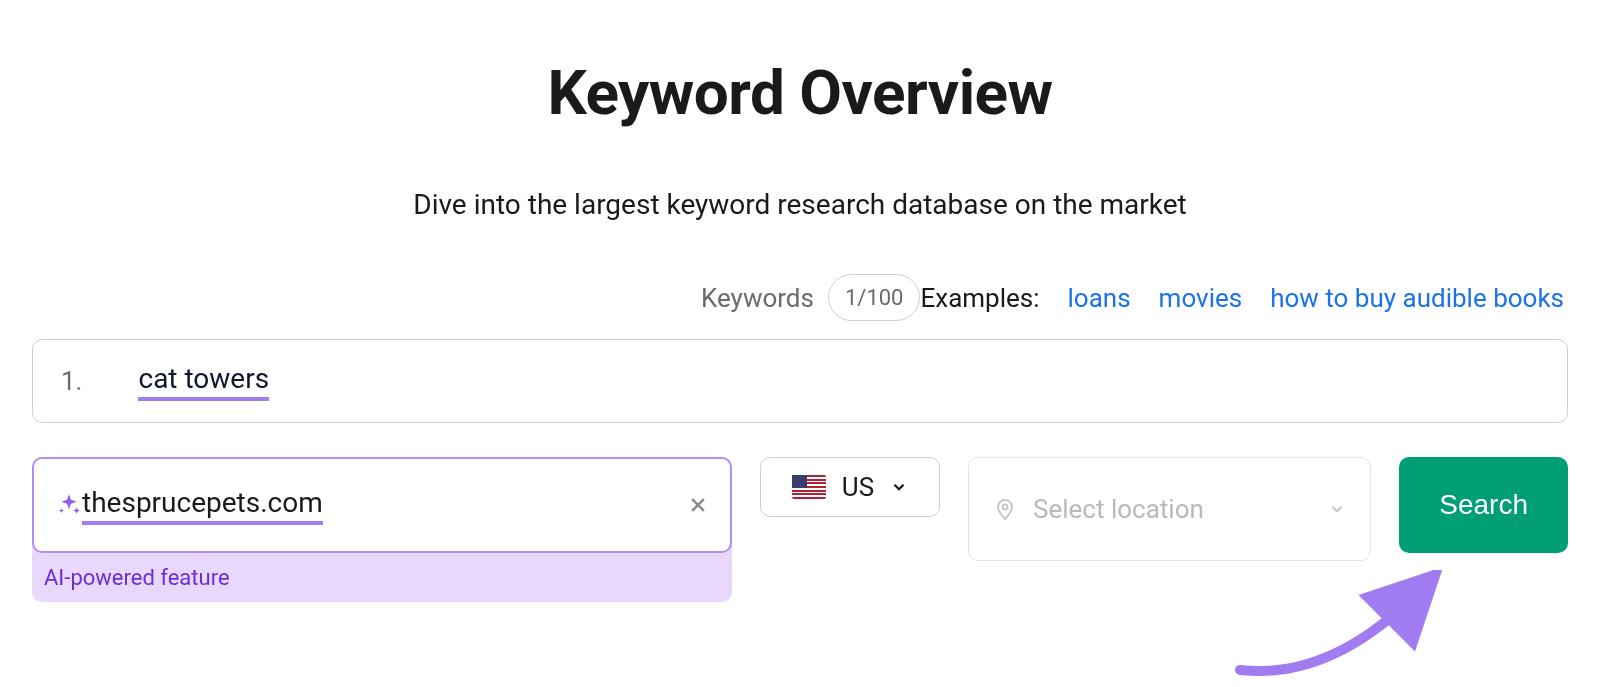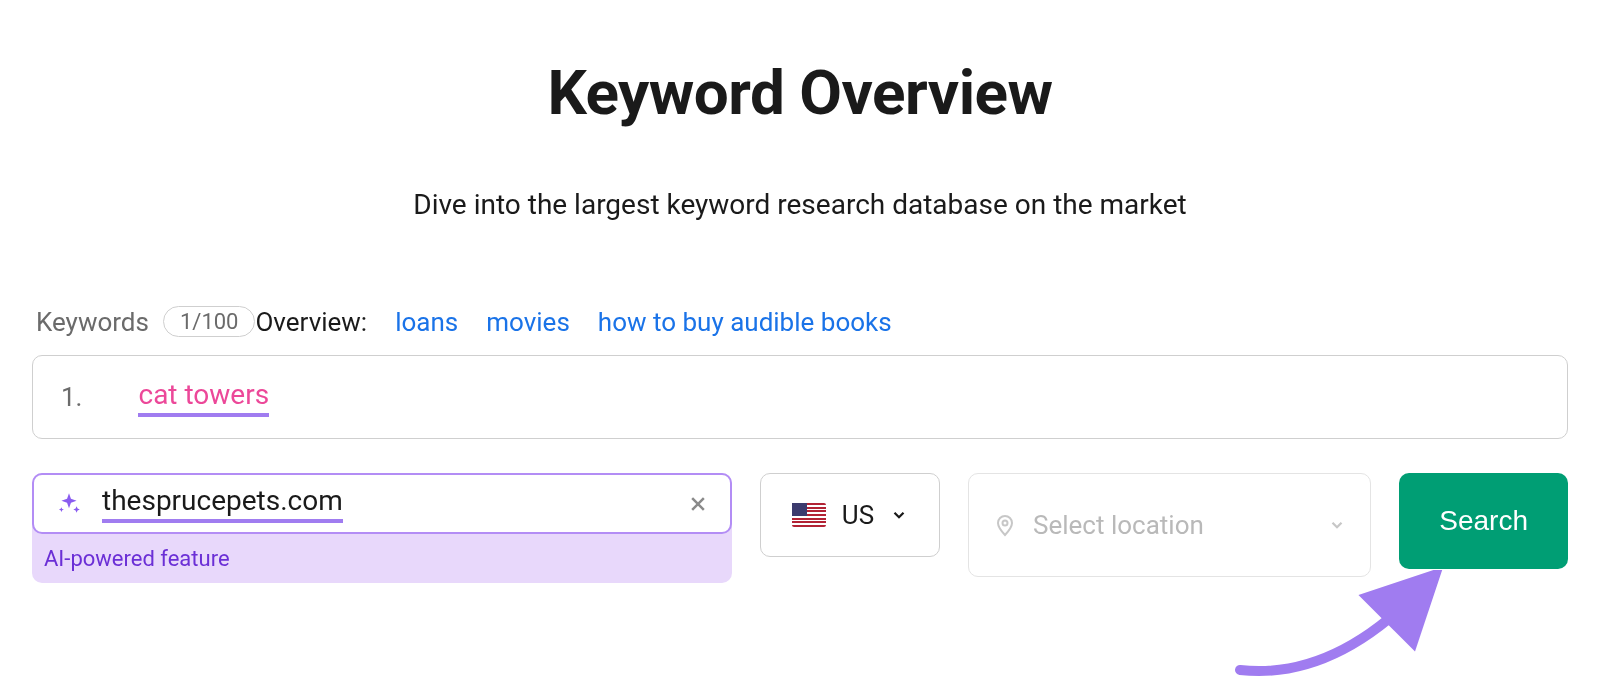--- a/index.html
+++ b/index.html
@@ -24,37 +24,37 @@
     font-size: 28px;
     font-weight: 400;
     text-align: center;
     color: #1a1a1a;
     margin-top: 54px;
     line-height: 1.55;
   }
   .controls-row {
     display: flex;
     align-items: center;
-    justify-content: flex-start;
-    margin-top: 80px;
+    justify-content: flex-end;
+    margin-top: 48px;
     padding: 0 4px;
   }
   .keywords-label-group {
     display: flex;
     align-items: center;
     gap: 14px;
   }
   .keywords-label {
     font-size: 26px;
     color: #6b6b6b;
   }
   .count-badge {
     border: 1.5px solid #cfcfcf;
     border-radius: 999px;
-    padding: 2px 16px;
+    padding: 10px 16px;
     font-size: 22px;
     color: #6b6b6b;
   }
   .examples-group {
     display: flex;
     align-items: baseline;
     gap: 28px;
     font-size: 26px;
   }
   .examples-label { color: #1a1a1a; }
@@ -72,21 +72,21 @@
     align-items: center;
     padding: 0 28px;
   }
   .keyword-index {
     font-size: 26px;
     color: #6b6b6b;
     margin-right: 56px;
   }
   .keyword-value {
     font-size: 28px;
-    color: #ec4899;
+    color: #0f172a;
     border-bottom: 4px solid #a07cf0;
     padding-bottom: 2px;
     text-align: right;
   }
   .bottom-row {
     display: flex;
     align-items: flex-start;
     gap: 28px;
     margin-top: 34px;
   }
@@ -95,25 +95,24 @@
     border-radius: 10px;
     padding: 0 0 12px 0;
     flex: 0 0 700px;
     display: flex;
     flex-direction: column;
   }
   .domain-input-wrap {
     background: #fff;
     border: 2.5px solid #b38df5;
     border-radius: 10px;
-    height: 61px;
+    height: 96px;
     display: flex;
     align-items: center;
     padding: 0 22px;
-    gap: 20px;
   }
   .sparkle-icon {
     width: 26px; height: 26px; flex-shrink:0;
     color: #8a5cf0;
   }
   .domain-value {
     font-size: 28px;
     color: #1a1a1a;
     border-bottom: 4px solid #a07cf0;
     padding-bottom: 2px;
@@ -126,21 +125,21 @@
     cursor: pointer;
   }
   .ai-caption {
     color: #6b2fd6;
     font-size: 22px;
     padding: 12px 16px 0 12px;
   }
   .country-select {
     border: 1.5px solid #cfcfcf;
     border-radius: 10px;
-    height: 84px;
+    height: 60px;
     display: flex;
     align-items: center;
     padding: 0 22px;
     gap: 16px;
     cursor: pointer;
     flex: 0 0 auto;
     min-width: 180px;
     justify-content: center;
   }
   .flag {
@@ -204,21 +203,21 @@
 <p class="subtitle">
   <span>Dive into the largest keyword research database on the market</span><br>
 </p>
 
 <div class="controls-row">
   <div class="keywords-label-group">
     <span class="keywords-label">Keywords</span>
     <span class="count-badge">1/100</span>
   </div>
   <div class="examples-group">
-    <span class="examples-label">Overview:</span>
+    <span class="examples-label">Examples:</span>
     <a class="example-link">loans</a>
     <a class="example-link">movies</a>
     <a class="example-link">how to buy audible books</a>
   </div>
 </div>
 
 <div class="keyword-input-wrap">
   <span class="keyword-index">1.</span>
   <span class="keyword-value">cat towers</span>
 </div>

